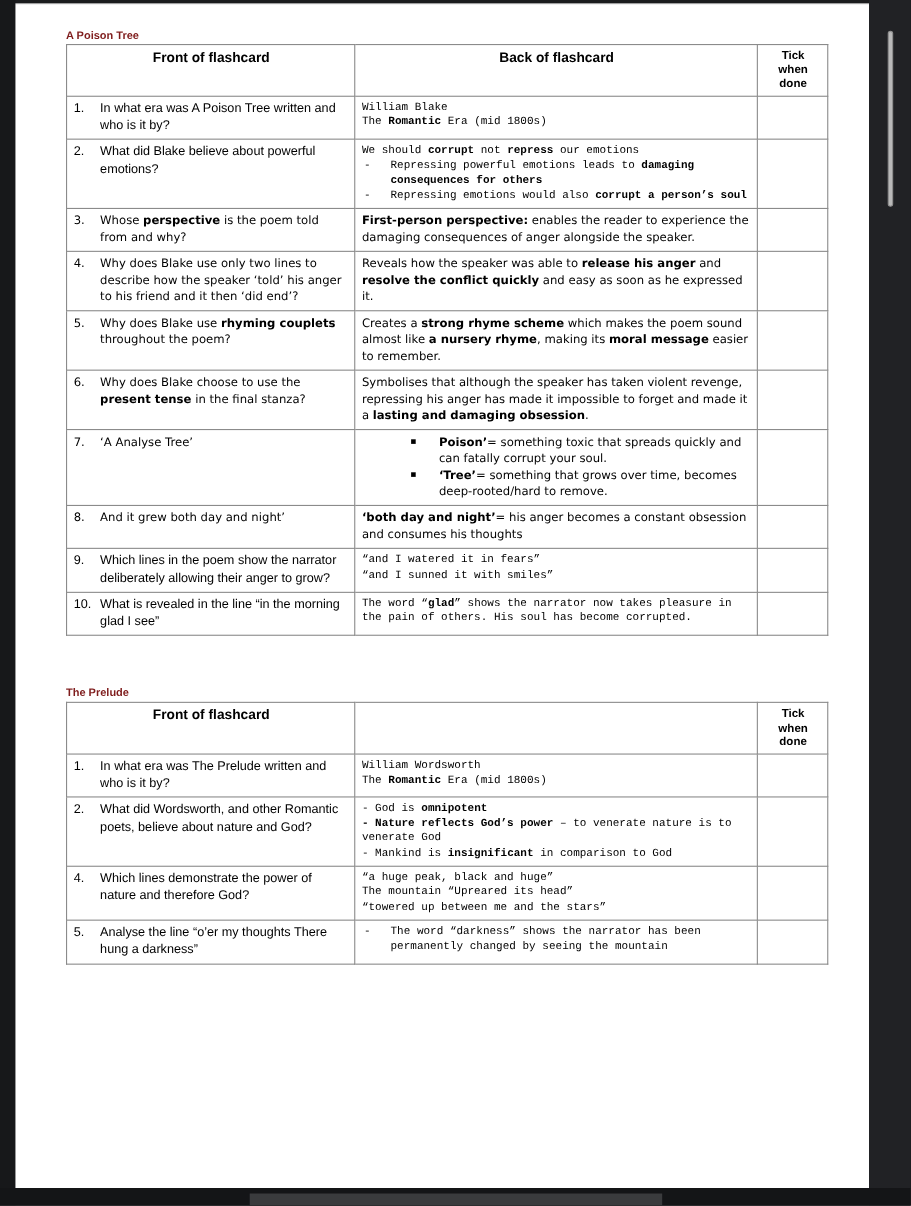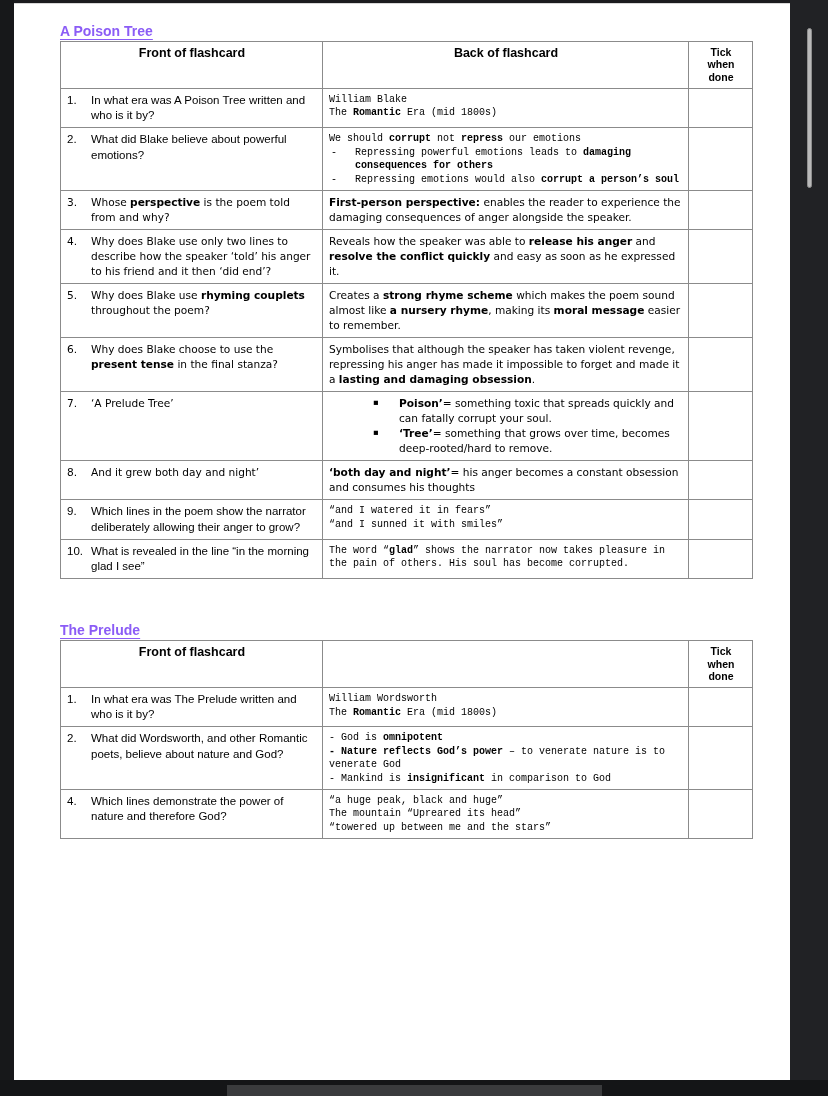--- a/index.html
+++ b/index.html
@@ -64,23 +64,22 @@
     left: 227px; top: 1085px;
     width: 375px; height: 11px;
     background: #3a3b3d;
     z-index: 8;
   }
 
   
   .section-title {
     font-family: "Liberation Sans", sans-serif;
     font-weight: bold;
-    font-size: 14px;
-    color: #8b5cf6;
-    text-decoration: underline;
+    font-size: 10px;
+    color: #7f1d1d;
     text-underline-offset: 3px;
     margin: 0 0 2px 0;
     display: inline-block;
   }
 
   
   table.fc {
     border-collapse: collapse;
     width: 692px;
     table-layout: fixed;
@@ -246,21 +245,21 @@
               <td class="tickcell">&nbsp;</td>
             </tr>
             <tr class="calibri">
               <td class="qcell"><span class="qnum">6.</span><span class="qtext">Why does Blake choose to use the <b>present tense</b> in the final stanza?</span></td>
               <td class="acell">
                 <div>Symbolises that although the speaker has taken violent revenge, repressing his anger has made it impossible to forget and made it a <b>lasting and damaging obsession</b>.</div>
               </td>
               <td class="tickcell">&nbsp;</td>
             </tr>
             <tr class="calibri">
-              <td class="qcell"><span class="qnum">7.</span><span class="qtext">‘A Prelude Tree’</span></td>
+              <td class="qcell"><span class="qnum">7.</span><span class="qtext">‘A Analyse Tree’</span></td>
               <td class="acell">
                 <ul class="bul">
                   <li><b>Poison’</b>= something toxic that spreads quickly and can fatally corrupt your soul.</li>
                   <li><b>‘Tree’</b>= something that grows over time, becomes deep-rooted/hard to remove.</li>
                 </ul>
               </td>
               <td class="tickcell">&nbsp;</td>
             </tr>
             <tr class="calibri">
               <td class="qcell"><span class="qnum">8.</span><span class="qtext">And it grew both day and night’</span></td>
@@ -320,20 +319,29 @@
             </tr>
             <tr>
               <td class="qcell"><span class="qnum">4.</span><span class="qtext">Which lines demonstrate the power of nature and therefore God?</span></td>
               <td class="acell">
                 <div>“a huge peak, black and huge”</div>
                 <div>The mountain “Upreared its head”</div>
                 <div>“towered up between me and the stars”</div>
               </td>
               <td class="tickcell">&nbsp;</td>
             </tr>
+            <tr>
+              <td class="qcell"><span class="qnum">5.</span><span class="qtext">Analyse the line “o’er my thoughts There hung a darkness”</span></td>
+              <td class="acell">
+                <ul class="dash">
+                  <li>The word “darkness” shows the narrator has been permanently changed by seeing the mountain</li>
+                </ul>
+              </td>
+              <td class="tickcell">&nbsp;</td>
+            </tr>
           </tbody>
         </table></div>
   </div>
 
   <div class="system-bar"></div>
   <div class="system-bar-handle"></div>
 
 </div>
 
 </body></html>

